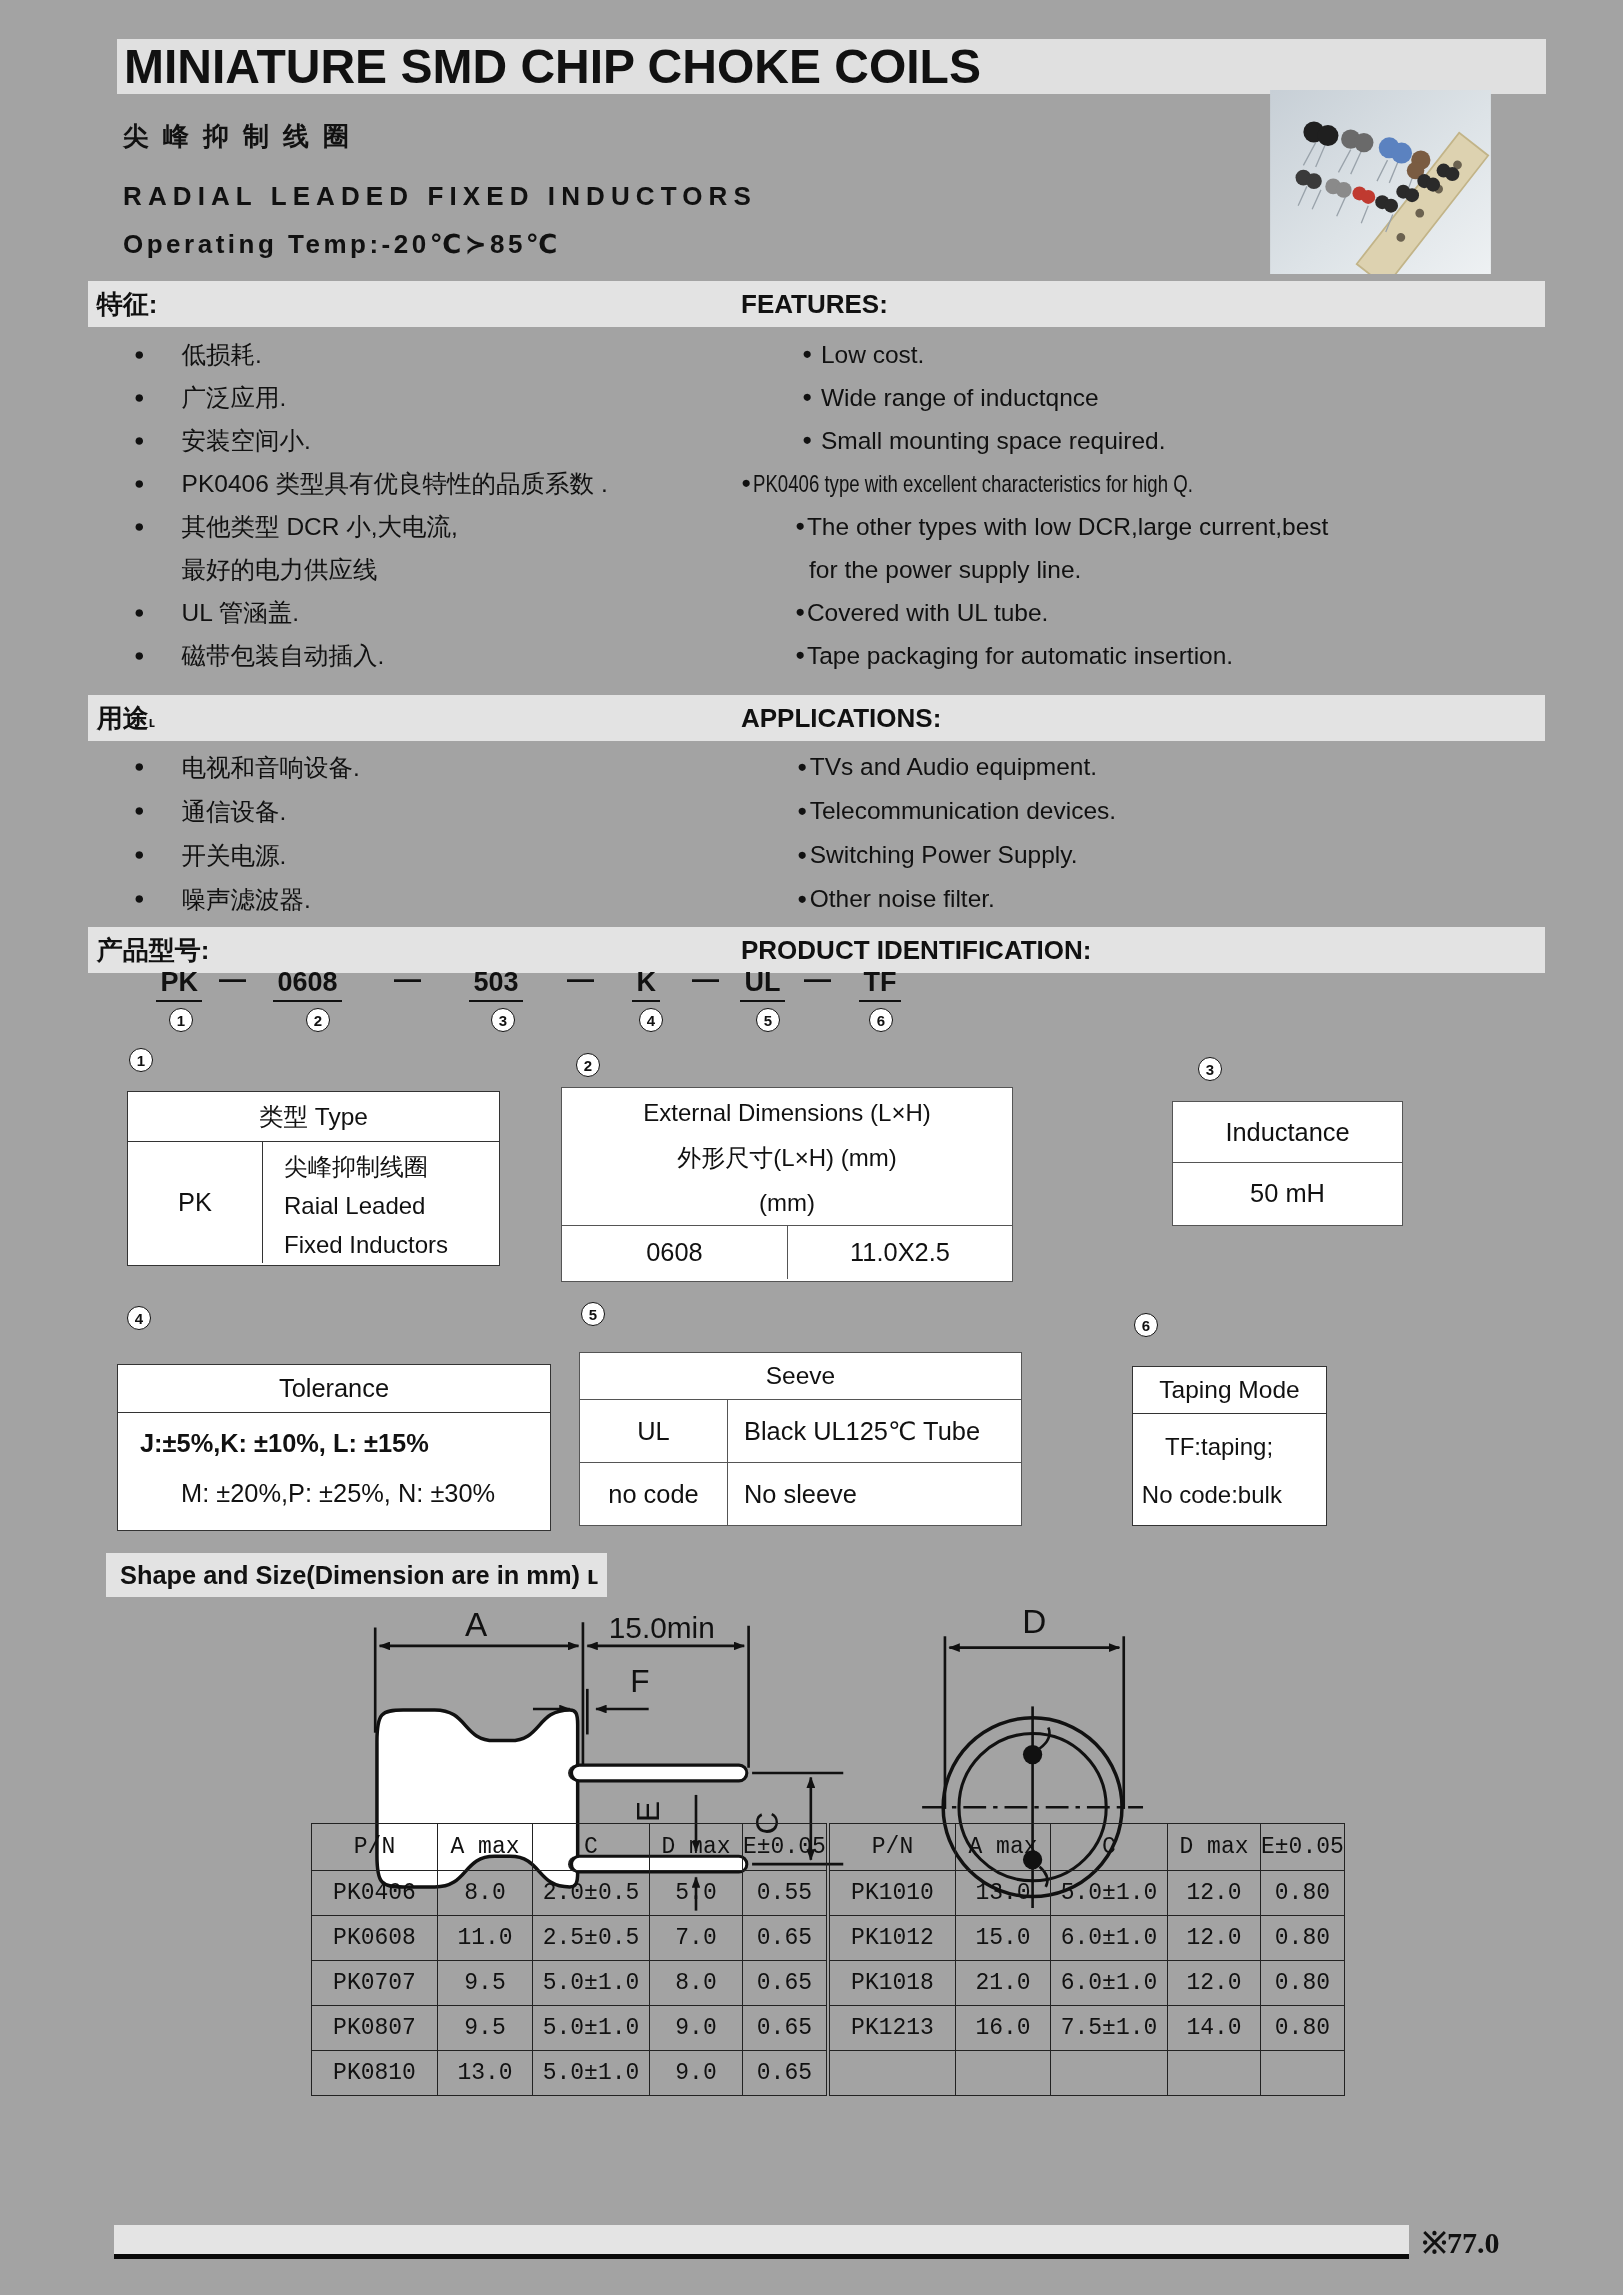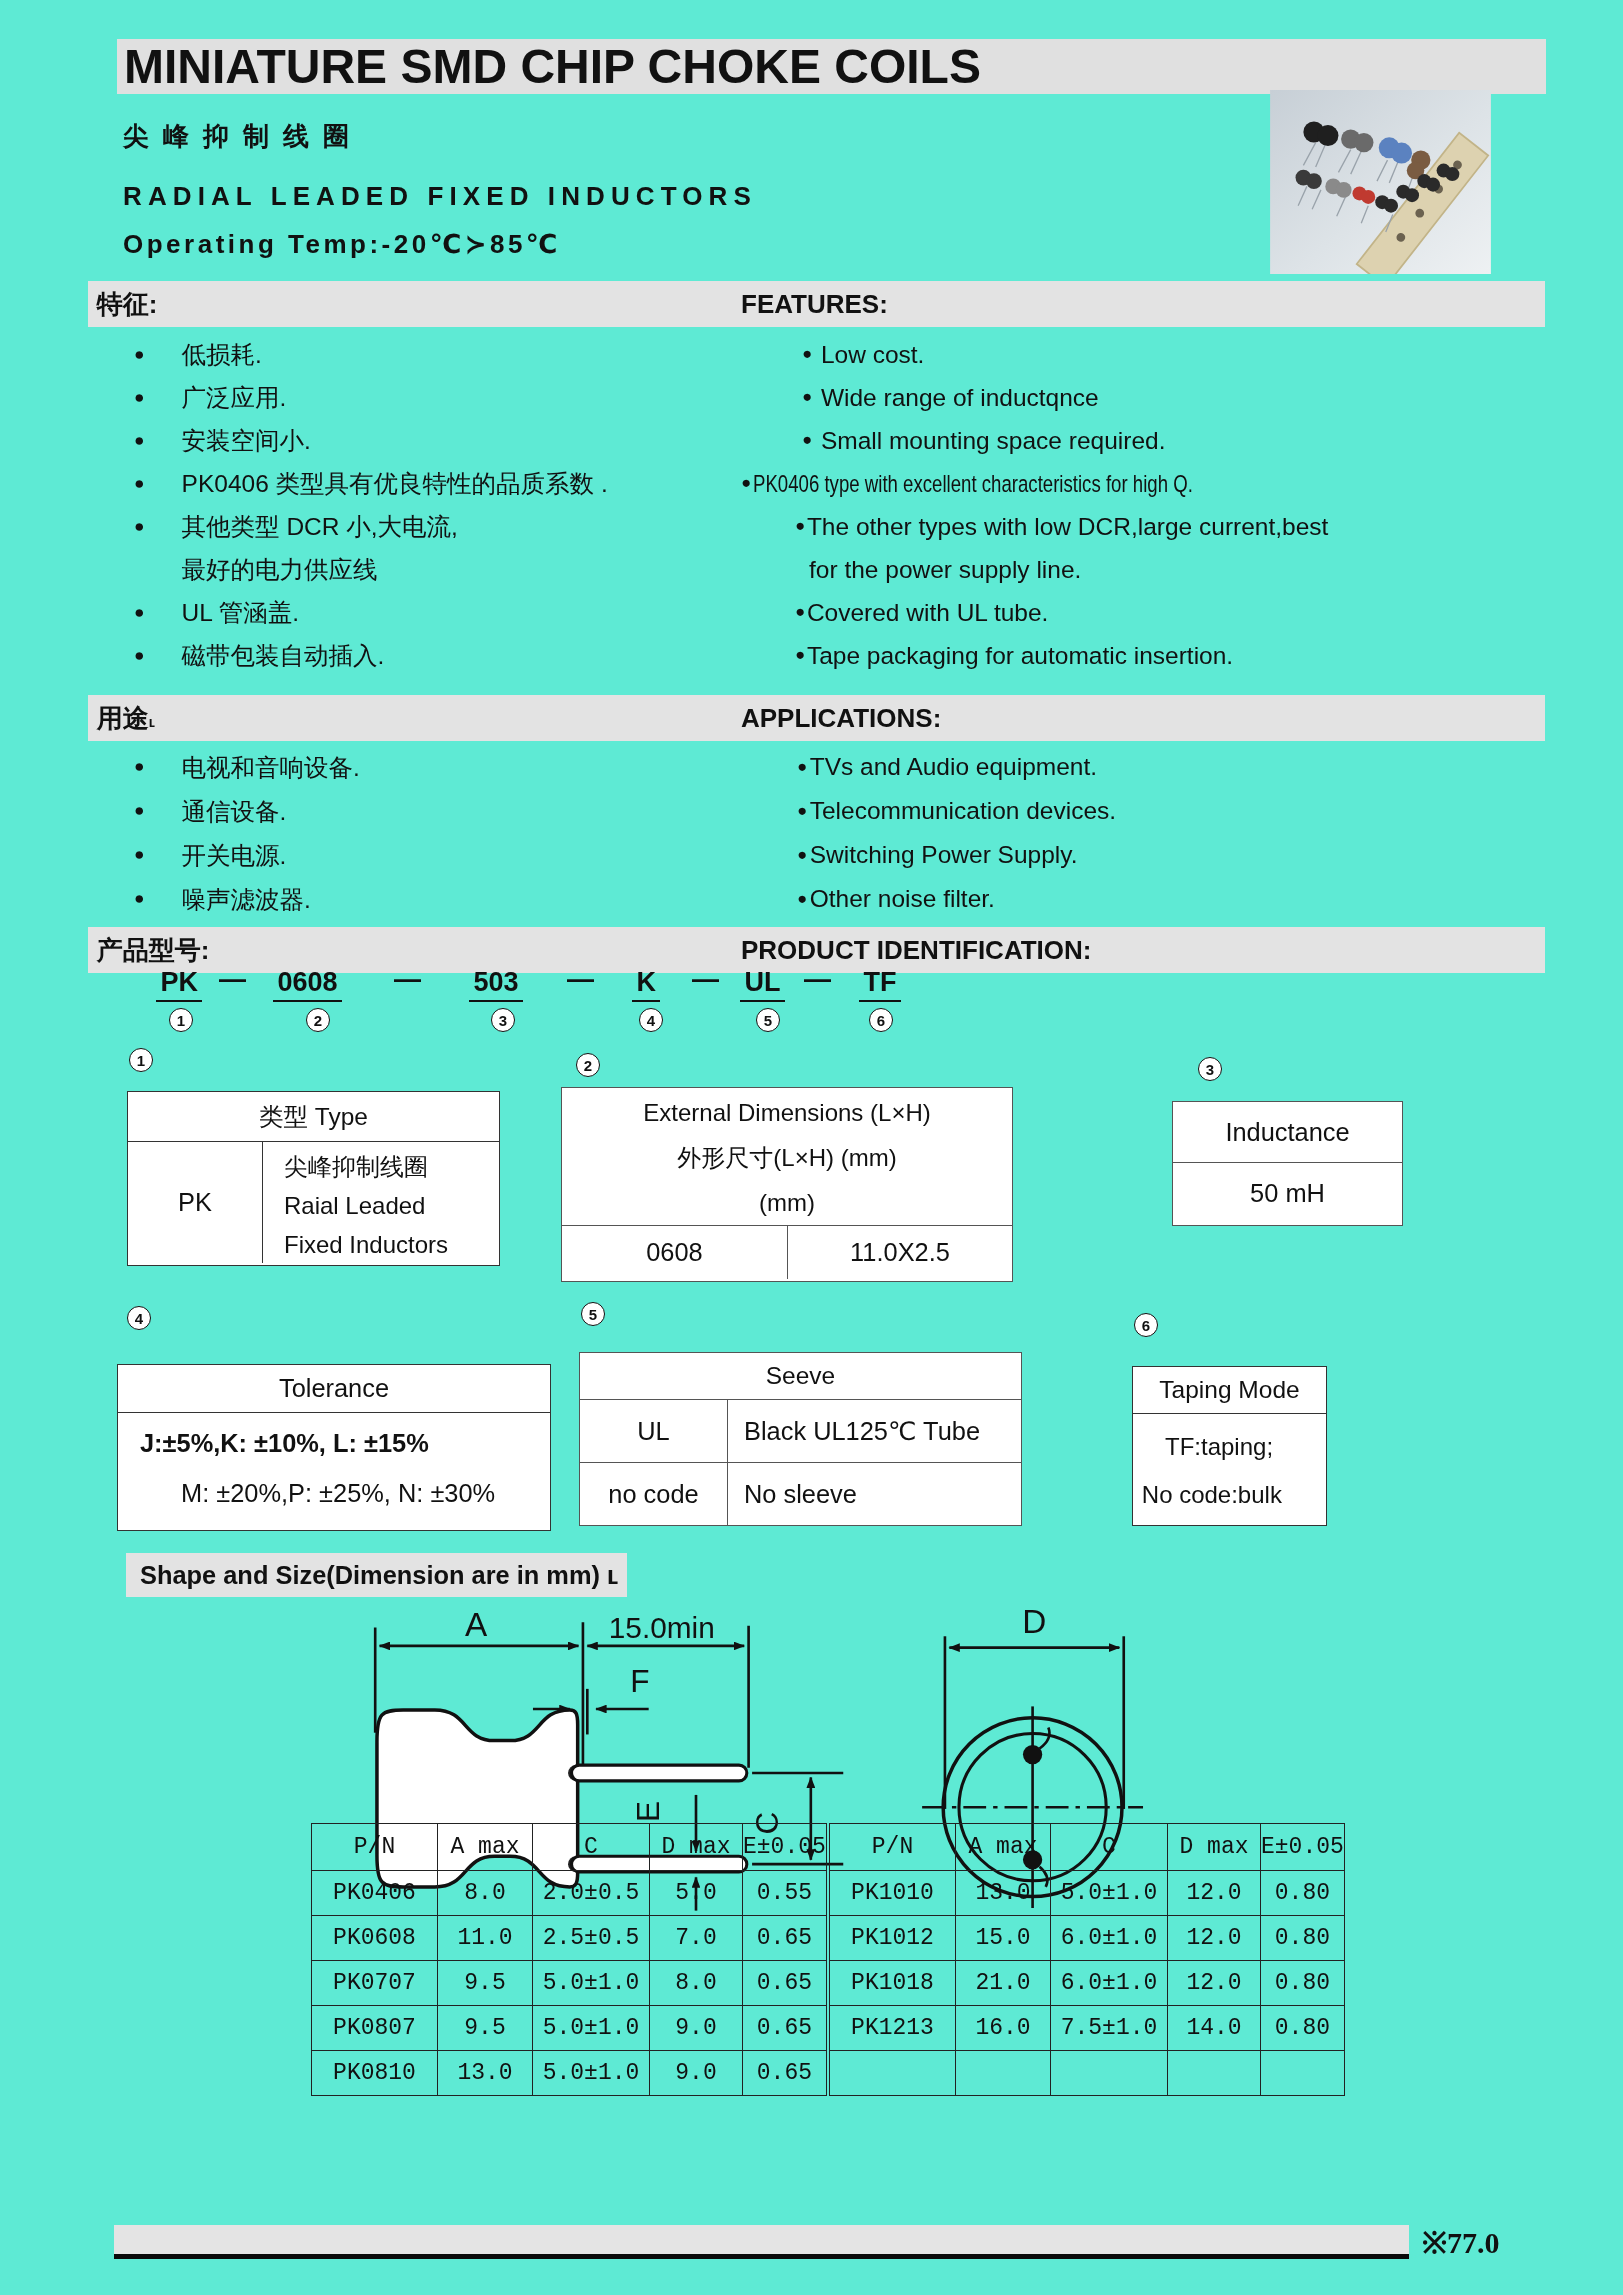--- a/index.html
+++ b/index.html
@@ -1,16 +1,16 @@
 <!DOCTYPE html>
 <html style="font-size:14px"><head>
 <meta charset="utf-8">
 <style>
   html,body{margin:0;padding:0;background:#888;}
-  .page{position:relative;width:1623px;height:2295px;background:#5eead4;
+  .page{position:relative;width:1623px;height:2295px;background:#a3a3a3;
         font-family:"Liberation Sans","DejaVu Sans",sans-serif;color:#111;overflow:hidden;}
   .abs{position:absolute;}
 
   
   .title-band{position:absolute;left:117px;top:39px;width:1429px;height:55px;background:#e0e0e0;}
   .title-text{position:absolute;left:7px;top:0;line-height:55px;font-size:48px;font-weight:bold;letter-spacing:0px;white-space:nowrap;}
   .sub-cn{position:absolute;left:123px;top:119px;font-size:26px;font-weight:bold;letter-spacing:14px;}
   .sub-en{position:absolute;left:123px;top:181px;font-size:26px;font-weight:bold;letter-spacing:6.1px;}
   .op-temp{position:absolute;left:123px;top:229px;font-size:26px;font-weight:bold;letter-spacing:3.5px;}
 
@@ -56,21 +56,21 @@
   .tol-l1{padding-left:22px;font-weight:bold;}
   .tol-l2{padding-left:63px;}
   .sv-row{display:flex;height:62px;border-bottom:1.8px solid #555;}
   .sv-row:last-child{border-bottom:none;}
   .sv-c1{width:147px;border-right:1.8px solid #555;display:flex;align-items:center;justify-content:center;font-size:25.4px;}
   .sv-c2{flex:1;display:flex;align-items:center;padding-left:16px;font-size:25.4px;}
   .tape-body{padding-top:8.8px;font-size:24px;line-height:48px;}
   .tape-l1{padding-left:32px;}
   .tape-l2{padding-left:8.8px;}
 
-  .shape-band{position:absolute;left:126px;top:1553px;width:501px;height:44px;background:#e3e3e3;}
+  .shape-band{position:absolute;left:106px;top:1553px;width:501px;height:44px;background:#e3e3e3;}
   .shape-band span{line-height:44px;font-size:25.4px;font-weight:bold;padding-left:7px;}
 
   
   .spec{position:absolute;top:1823px;font-family:Liberation Mono, monospace;}
   .spec table{border-collapse:collapse;table-layout:fixed;}
   .spec th,.spec td{border:1.8px solid #222;text-align:center;font-size:23px;font-weight:normal;padding:0;overflow:hidden;}
   .spec th{height:46px;}
   .spec td{height:44px;}
 
   .footer-bar{position:absolute;left:114px;top:2225px;width:1295px;height:29px;background:#e4e4e4;border-bottom:5.3px solid #0a0a0a;}

